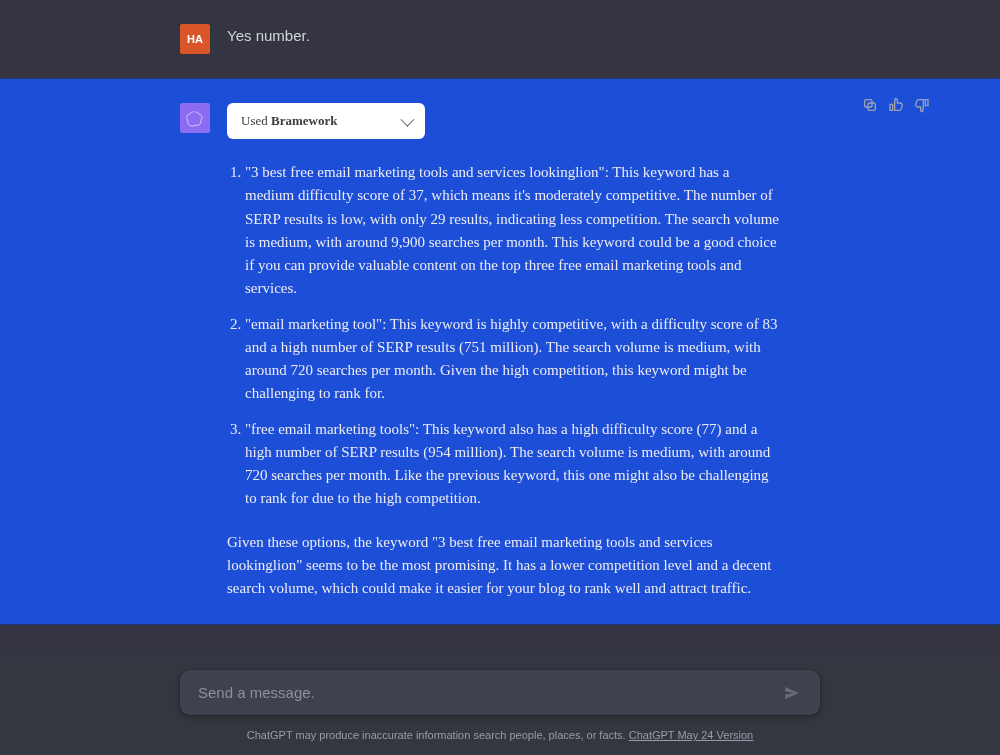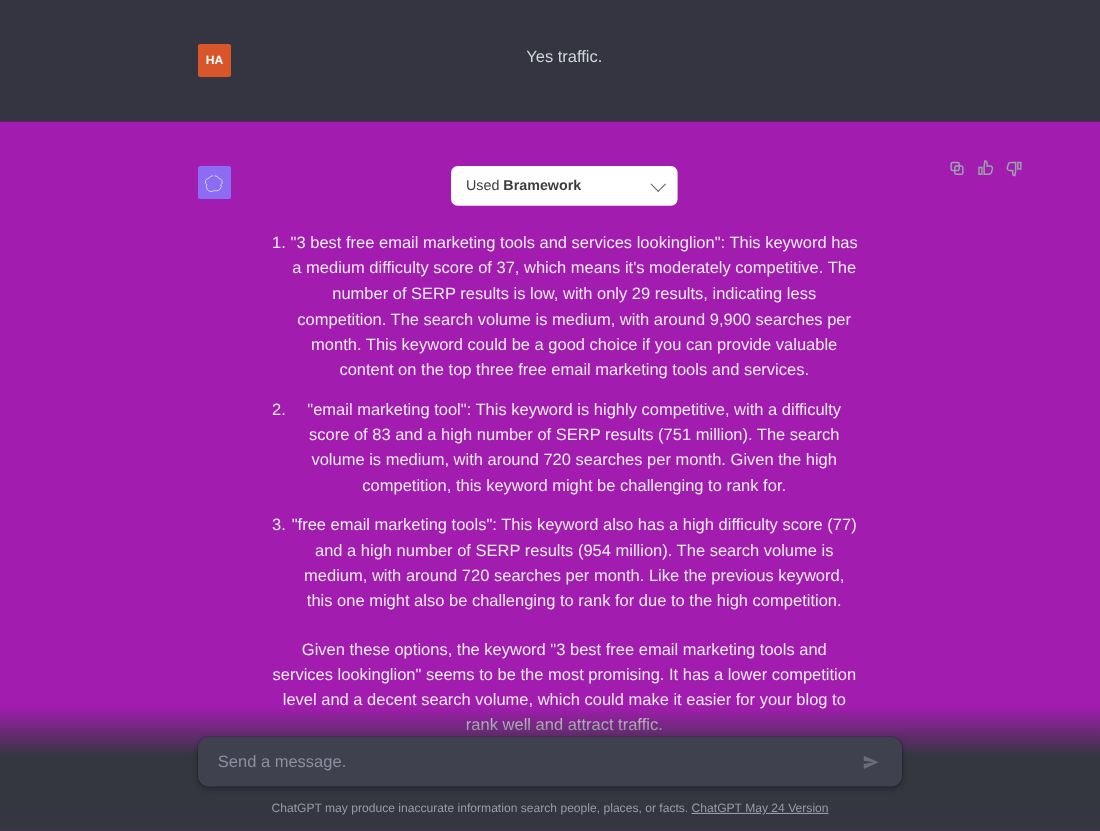--- a/index.html
+++ b/index.html
@@ -23,31 +23,31 @@
     flex: 1 1 auto;
     overflow-y: auto;
   }
 
   .turn {
     width: 100%;
     padding: 24px 0;
   }
   .turn.user { background: #343541; }
   .turn.assistant {
-    background: #a21caf;
+    background: #1d4ed8;
     border-top: 1px solid rgba(32,33,35,.5);
     border-bottom: 1px solid rgba(32,33,35,.5);
+    font-family: Liberation Serif, serif;
   }
   .turn-inner {
     display: flex;
-    gap: 36px;
-    margin: 16px auto;
+    gap: 17px;
+    margin: 0 auto;
     width: 640px;
     position: relative;
-    text-align: center;
   }
 
   .avatar {
     width: 30px; height: 30px;
     flex: 0 0 30px;
     border-radius: 2px;
     display: flex; align-items: center; justify-content: center;
     font-size: 11px; font-weight: 600;
     color: #fff;
   }
@@ -158,21 +158,21 @@
 </head>
 <body>
 
 <div class="chat-area">
 
   <div class="messages">
 
     <div class="turn user">
       <div class="turn-inner">
         <div class="avatar user">HA</div>
-        <div class="content">Yes traffic.</div>
+        <div class="content">Yes number.</div>
       </div>
     </div>
 
     <div class="turn assistant">
       <div class="turn-inner">
 
         <div class="avatar assist">
           <svg viewBox="0 0 41 41" width="18" height="18" fill="none" stroke="#fff" stroke-width="1.6">
             <path d="M20.5 6.5c4 0 7.5 2.2 9.3 5.5 3.7.3 6.7 3.4 6.7 7.2 0 2.3-1.1 4.4-2.8 5.7.3 1 .5 2 .5 3.1 0 5.2-4.2 9.5-9.5 9.5-1.4 0-2.7-.3-3.9-.9-1.8 1.5-4.1 2.4-6.6 2.4-5.8 0-10.5-4.7-10.5-10.5 0-1.3.2-2.5.7-3.6C2.6 23.6 1.5 21.6 1.5 19.2c0-3.8 3-6.9 6.7-7.2C10 8.7 13.5 6.5 17.5 6.5" opacity=".9"></path>
           </svg>

